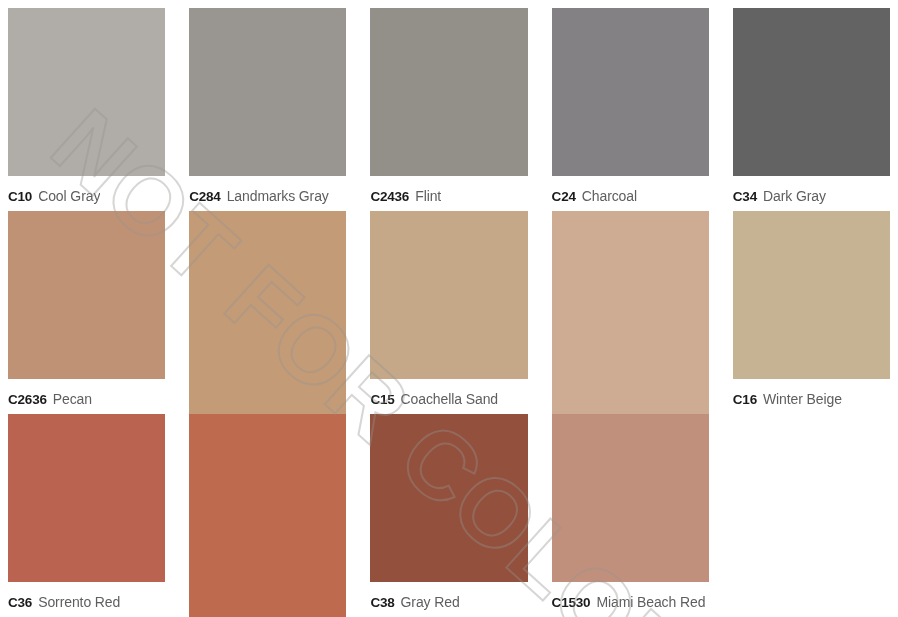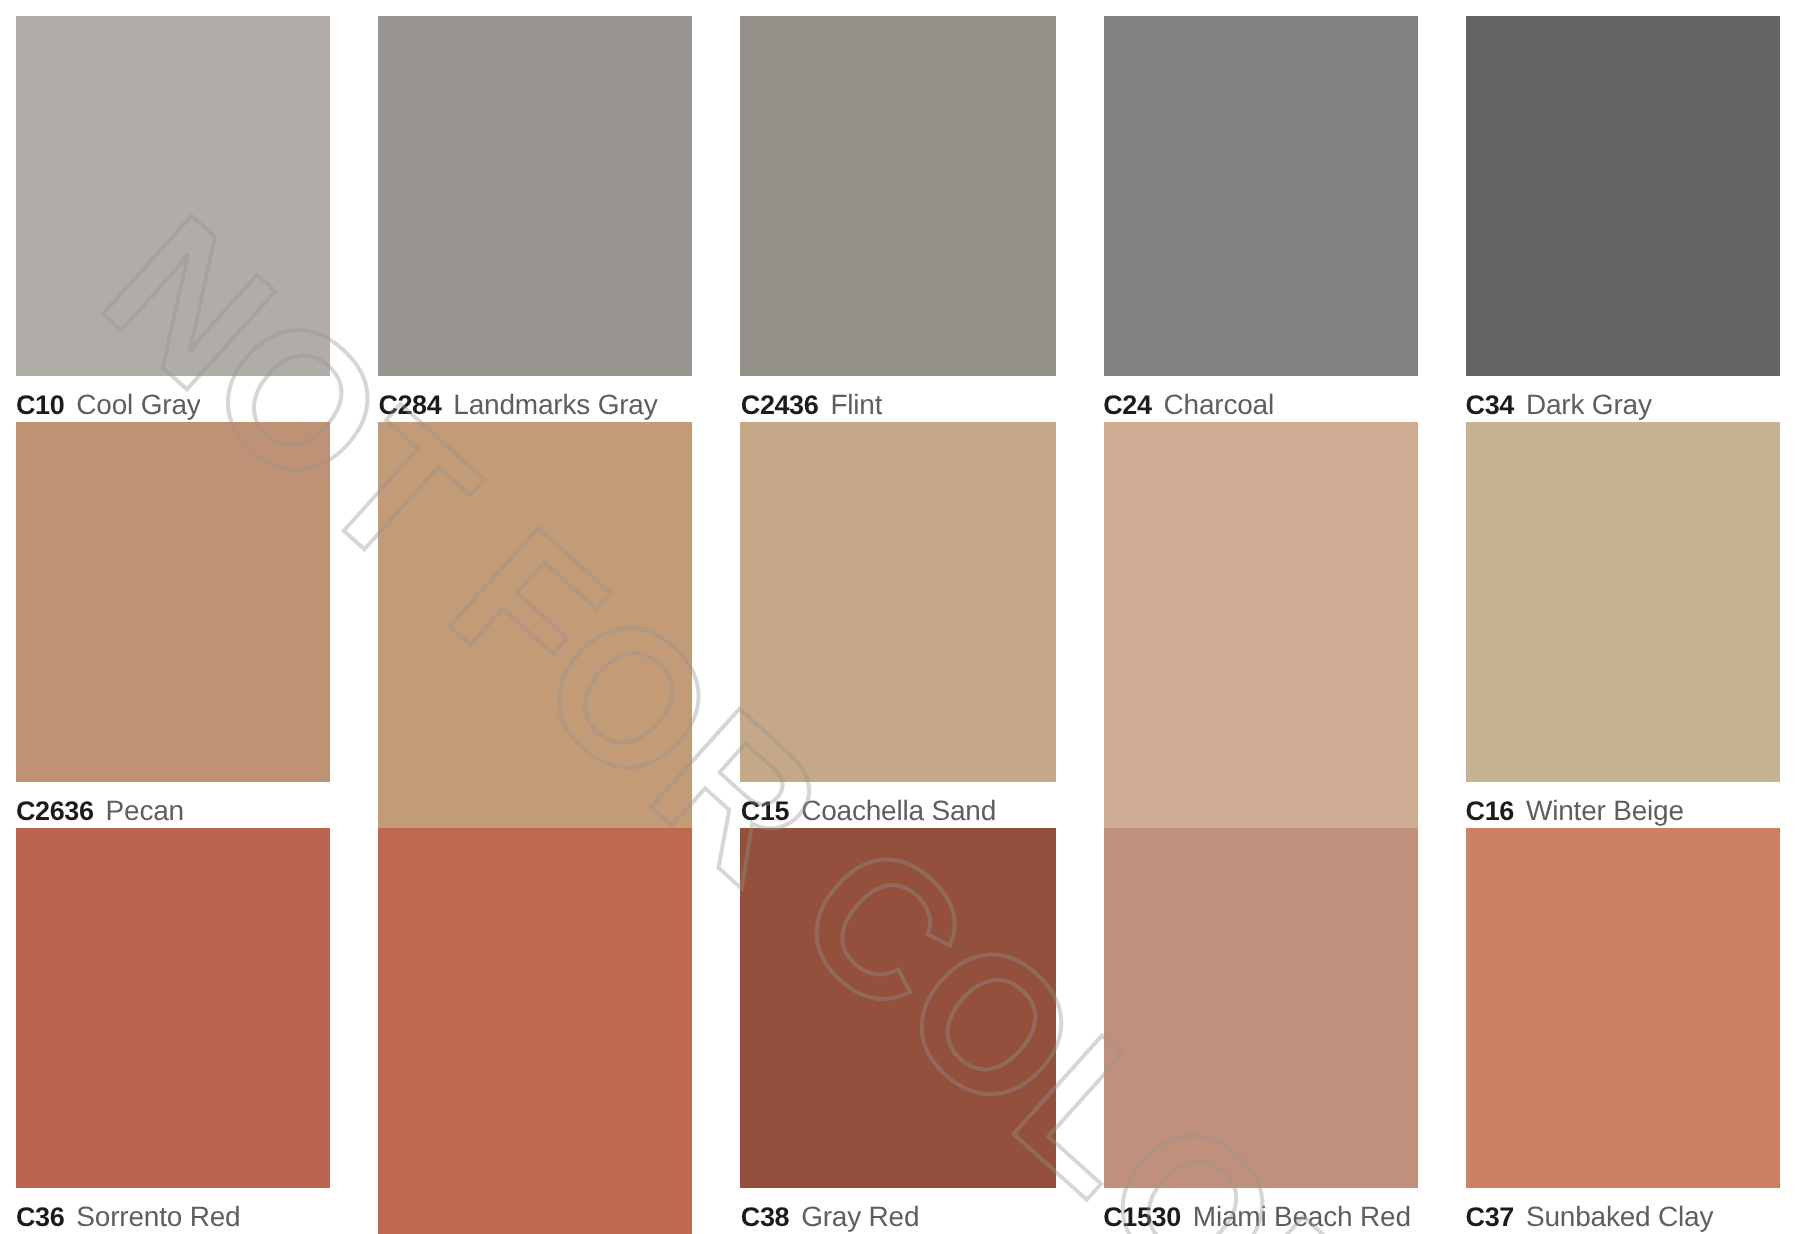--- a/index.html
+++ b/index.html
@@ -42,21 +42,21 @@
   }
 
   .swatch-chip {
     flex: 1 1 auto;
     width: 100%;
     height: 168px;
     min-height: 0;
   }
 
   .swatch-label {
-    height: 23px;
+    height: 35px;
     display: flex;
     align-items: center;
     gap: 6px;
     padding-top: 5px;
     box-sizing: border-box;
     white-space: nowrap;
     overflow: hidden;
   }
 
   .swatch-code {
@@ -188,26 +188,19 @@
           <span class="swatch-name">Gray Red</span>
         </div>
       </div>
       <div class="swatch-cell">
         <div class="swatch-chip" style="background-color: rgb(192, 144, 125);"></div>
         <div class="swatch-label">
           <span class="swatch-code">C1530</span>
           <span class="swatch-name">Miami Beach Red</span>
         </div>
       </div>
-      <div class="swatch-cell">
-        <div class="swatch-chip" style="background-color: rgb(203, 129, 98);"></div>
-        <div class="swatch-label">
-          <span class="swatch-code">C37</span>
-          <span class="swatch-name">Sunbaked Clay</span>
-        </div>
-      </div>
     </div>
 
   <div id="watermark">
     <div class="wm-text">NOT FOR COLOR M</div>
   </div>
 
 </div>
 
 </body></html>

